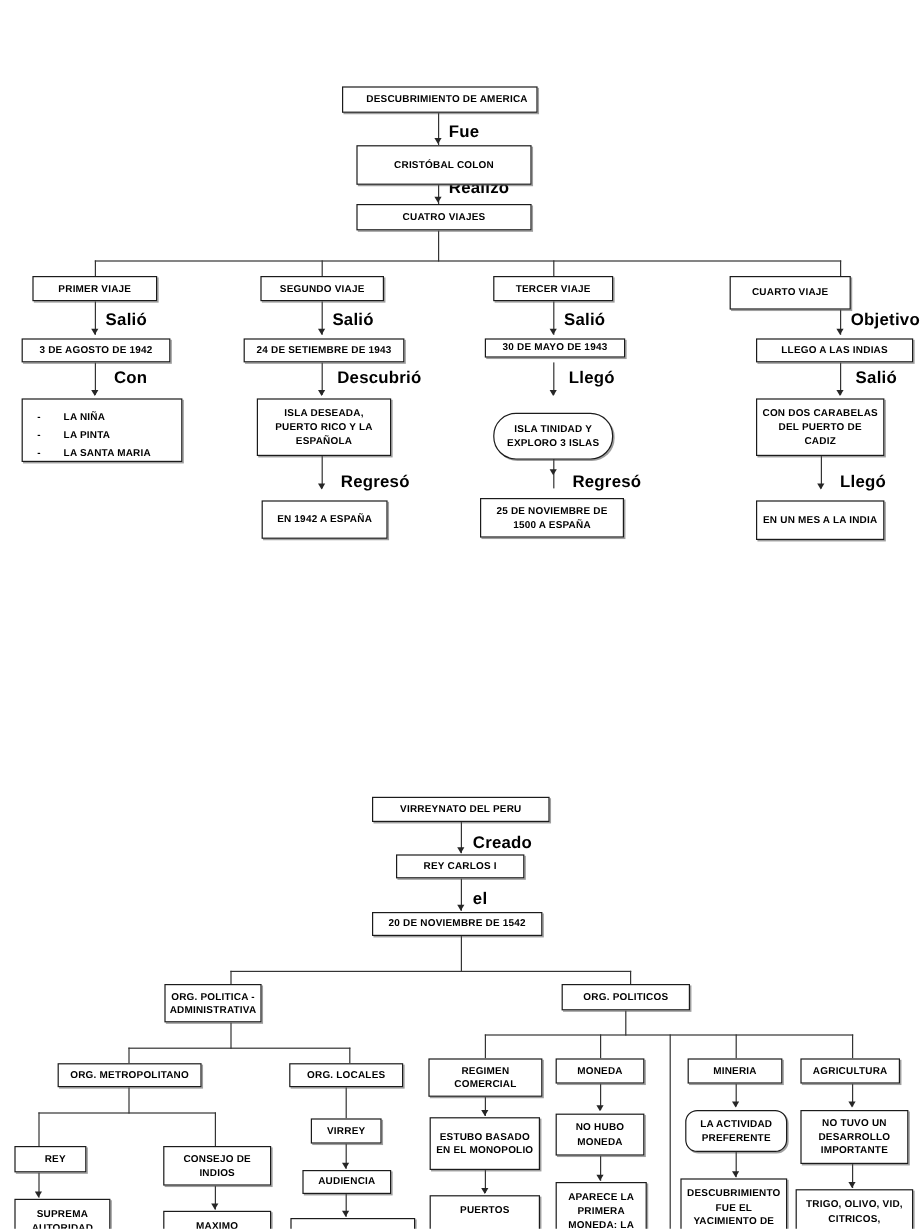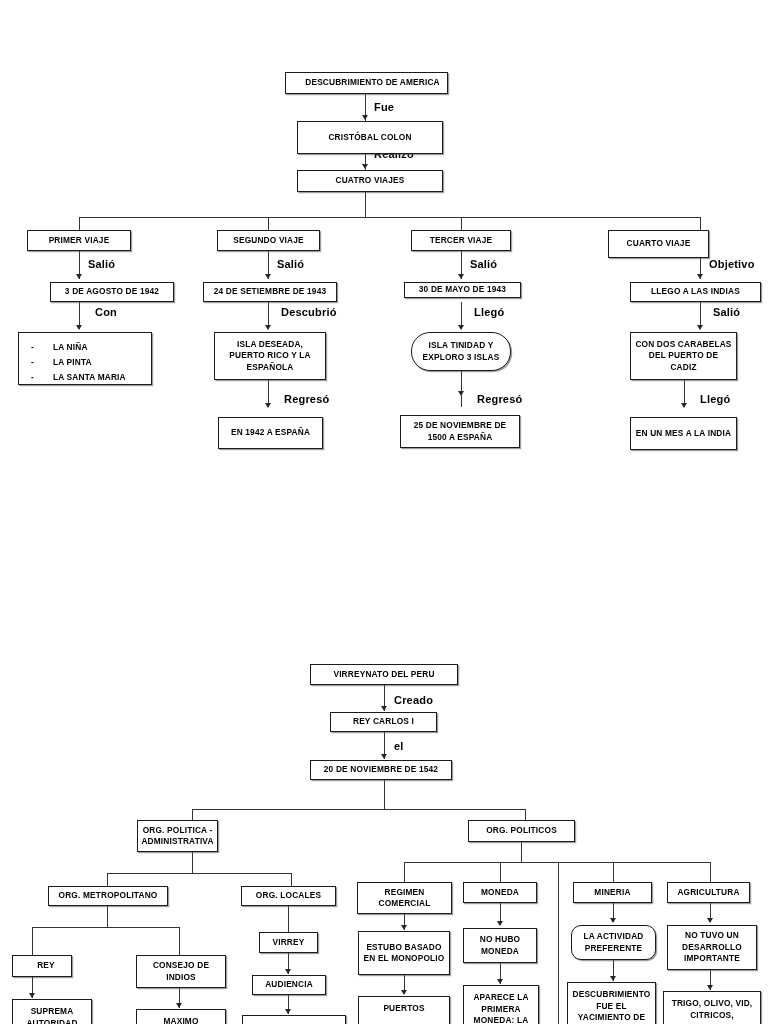--- a/index.html
+++ b/index.html
@@ -60,21 +60,21 @@
     position:absolute;
     width:0;height:0;
     border-left:3.6px solid transparent;
     border-right:3.6px solid transparent;
     border-top:5.2px solid #262626;
     z-index:3;
   }
 
   .elabel{
     position:absolute;
-    font-size:11px;
+    font-size:14px;
     font-weight:bold;
     color:#000;
     white-space:nowrap;
     z-index:4;
     letter-spacing:.2px;
   }
 </style>
 </head>
 <body>
 
@@ -104,21 +104,21 @@
     <div class="ln vl" style="left:700px;top:217px;height:13px;"></div>
 
     <div class="node" style="left:27px;top:230px;width:104px;height:21px;">PRIMER VIAJE</div>
     <div class="node" style="left:217px;top:230px;width:103px;height:21px;">SEGUNDO VIAJE</div>
     <div class="node" style="left:411px;top:230px;width:100px;height:21px;">TERCER VIAJE</div>
     <div class="node" style="left:608px;top:230px;width:101px;height:28px;">CUARTO VIAJE</div>
 
     <div class="ln vl" style="left:79px;top:251px;height:28px;"></div>
     <div class="arrow" style="left:76px;top:274px;"></div>
     <div class="elabel" style="left:88px;top:258px;">Salió</div>
-    <div class="node" style="left:18px;top:282px;width:124px;height:20px;margin-left:32px;">3 DE AGOSTO DE  1942</div>
+    <div class="node" style="left:18px;top:282px;width:124px;height:20px;">3 DE AGOSTO DE  1942</div>
 
     <div class="ln vl" style="left:79px;top:302px;height:27px;"></div>
     <div class="arrow" style="left:76px;top:325px;"></div>
     <div class="elabel" style="left:95px;top:306px;">Con</div>
 
     <div class="node listbox" style="left:18px;top:332px;width:134px;height:53px;">
       <ul class="blist">
         <li>
             <span class="dash">-</span>
             <span>LA NIÑA</span>
@@ -150,21 +150,21 @@
     <div class="node" style="left:218px;top:417px;width:105px;height:32px;">EN 1942 A ESPAÑA</div>
 
     <div class="ln vl" style="left:461px;top:251px;height:28px;"></div>
     <div class="arrow" style="left:458px;top:274px;"></div>
     <div class="elabel" style="left:470px;top:258px;">Salió</div>
     <div class="node" style="left:404px;top:282px;width:117px;height:16px;text-align:right;">30 DE MAYO DE 1943</div>
 
     <div class="ln vl" style="left:461px;top:302px;height:27px;"></div>
     <div class="arrow" style="left:458px;top:325px;"></div>
     <div class="elabel" style="left:474px;top:306px;">Llegó</div>
-    <div class="node" style="left:411px;top:332px;width:100px;height:39px;border-radius:19px;">ISLA TINIDAD Y EXPLORO 3 ISLAS</div>
+    <div class="node" style="left:411px;top:344px;width:100px;height:39px;border-radius:19px;">ISLA TINIDAD Y EXPLORO 3 ISLAS</div>
 
     <div class="ln vl" style="left:461px;top:371px;height:36px;"></div>
     <div class="arrow" style="left:458px;top:391px;"></div>
     <div class="elabel" style="left:477px;top:393px;">Regresó</div>
     <div class="node" style="left:400px;top:415px;width:120px;height:33px;">25 DE NOVIEMBRE DE 1500 A ESPAÑA</div>
 
     <div class="ln vl" style="left:700px;top:251px;height:28px;"></div>
     <div class="arrow" style="left:697px;top:274px;"></div>
     <div class="elabel" style="left:709px;top:258px;">Objetivo</div>
     <div class="node" style="left:630px;top:282px;width:131px;height:20px;">LLEGO A LAS INDIAS</div>

